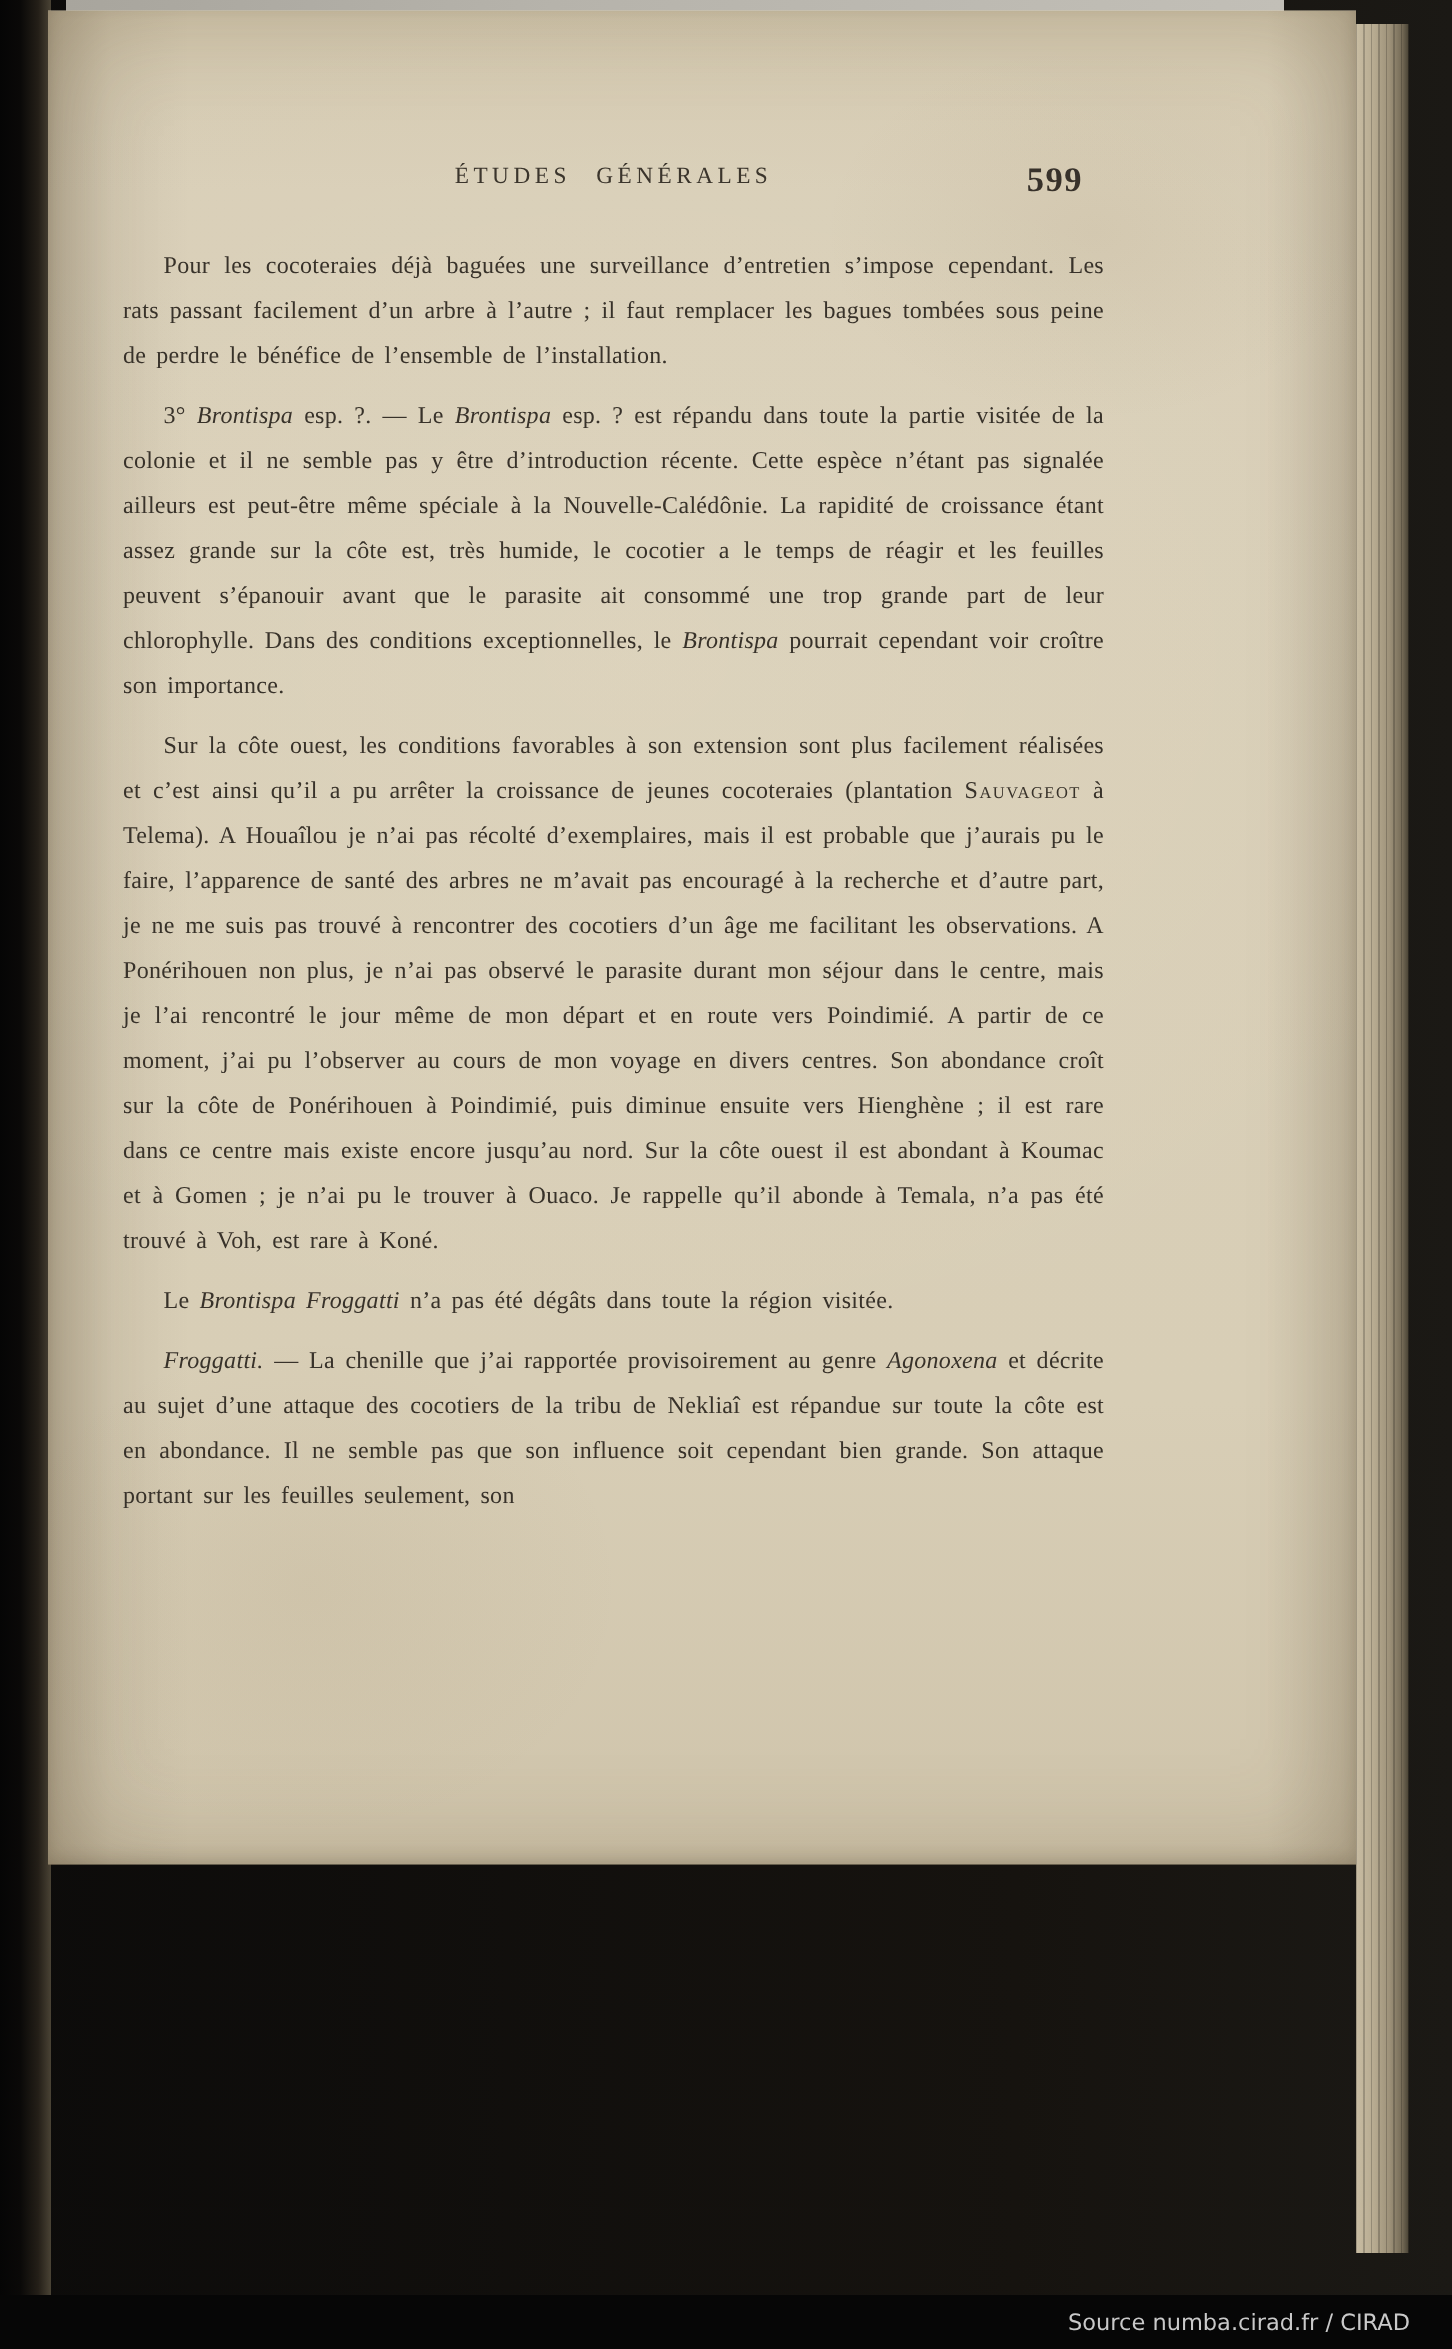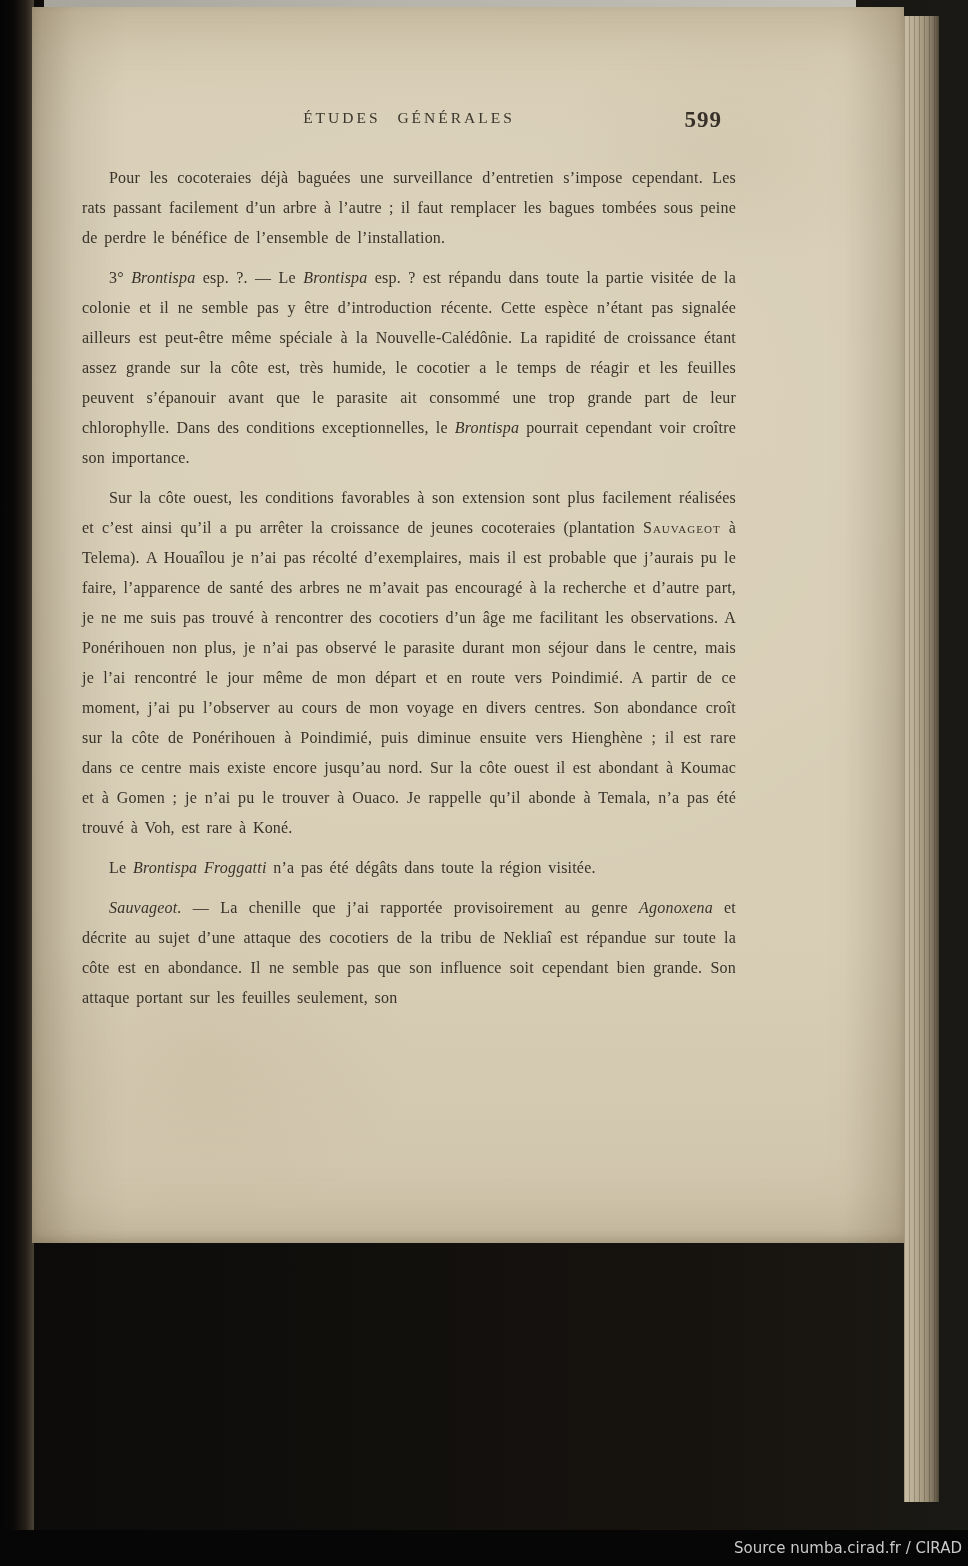--- a/index.html
+++ b/index.html
@@ -69,21 +69,21 @@
     letter-spacing: 0.2px;
     color: #38322a;
   }
   .para i { font-style: italic; }
   .sc { font-variant: small-caps; letter-spacing: 1px; }
   .source-bar {
     position: absolute; left: 0; bottom: 0;
     width: 968px; height: 36px;
     background: #060606;
     display: flex; align-items: center; justify-content: flex-end;
-    padding-right: 6px;
+    padding-right: 28px;
     font-family: "DejaVu Sans", sans-serif;
     font-size: 15px; color: #c9c9c9;
   }
 </style>
 </head>
 <body>
 
 <div class="scan">
 
   <div class="top-strip"></div>
@@ -99,21 +99,21 @@
 
       <p class="para"><span>Pour les cocoteraies déjà baguées une surveillance d’entretien s’impose cependant. Les rats passant facilement d’un arbre à l’autre ; il faut remplacer les bagues tombées sous peine de perdre le bénéfice de l’ensemble de l’installation.</span></p>
 
 
       <p class="para"><span>3° </span><i>Brontispa</i><span> esp. ?. — Le </span><i>Brontispa</i><span> esp. ? est répandu dans toute la partie visitée de la colonie et il ne semble pas y être d’introduction récente. Cette espèce n’étant pas signalée ailleurs est peut-être même spéciale à la Nouvelle-Calédônie. La rapidité de croissance étant assez grande sur la côte est, très humide, le cocotier a le temps de réagir et les feuilles peuvent s’épanouir avant que le parasite ait consommé une trop grande part de leur chlorophylle. Dans des conditions exceptionnelles, le </span><i>Brontispa</i><span> pourrait cependant voir croître son importance.</span></p>
 
       <p class="para"><span>Sur la côte ouest, les conditions favorables à son extension sont plus facilement réalisées et c’est ainsi qu’il a pu arrêter la croissance de jeunes cocoteraies (plantation </span><span class="sc">Sauvageot</span><span> à Telema). A Houaîlou je n’ai pas récolté d’exemplaires, mais il est probable que j’aurais pu le faire, l’apparence de santé des arbres ne m’avait pas encouragé à la recherche et d’autre part, je ne me suis pas trouvé à rencontrer des cocotiers d’un âge me facilitant les observations. A Ponérihouen non plus, je n’ai pas observé le parasite durant mon séjour dans le centre, mais je l’ai rencontré le jour même de mon départ et en route vers Poindimié. A partir de ce moment, j’ai pu l’observer au cours de mon voyage en divers centres. Son abondance croît sur la côte de Ponérihouen à Poindimié, puis diminue ensuite vers Hienghène ; il est rare dans ce centre mais existe encore jusqu’au nord. Sur la côte ouest il est abondant à Koumac et à Gomen ; je n’ai pu le trouver à Ouaco. Je rappelle qu’il abonde à Temala, n’a pas été trouvé à Voh, est rare à Koné.</span></p>
 
       <p class="para"><span>Le </span><i>Brontispa Froggatti</i><span> n’a pas été dégâts dans toute la région visitée.</span></p>
 
-      <p class="para"><i>Sauvageot.</i><span> — La chenille que j’ai rapportée provisoirement au genre </span><i>Agonoxena</i><span> et décrite au sujet d’une attaque des cocotiers de la tribu de Nekliaî est répandue sur toute la côte est en abondance. Il ne semble pas que son influence soit cependant bien grande. Son attaque portant sur les feuilles seulement, son</span></p>
+      <p class="para"><i>Froggatti.</i><span> — La chenille que j’ai rapportée provisoirement au genre </span><i>Agonoxena</i><span> et décrite au sujet d’une attaque des cocotiers de la tribu de Nekliaî est répandue sur toute la côte est en abondance. Il ne semble pas que son influence soit cependant bien grande. Son attaque portant sur les feuilles seulement, son</span></p>
 
     </div>
   </div>
 
   <div class="page-edges"></div>
 
   <div class="source-bar">
     <span>Source numba.cirad.fr / CIRAD</span>
   </div>
 

